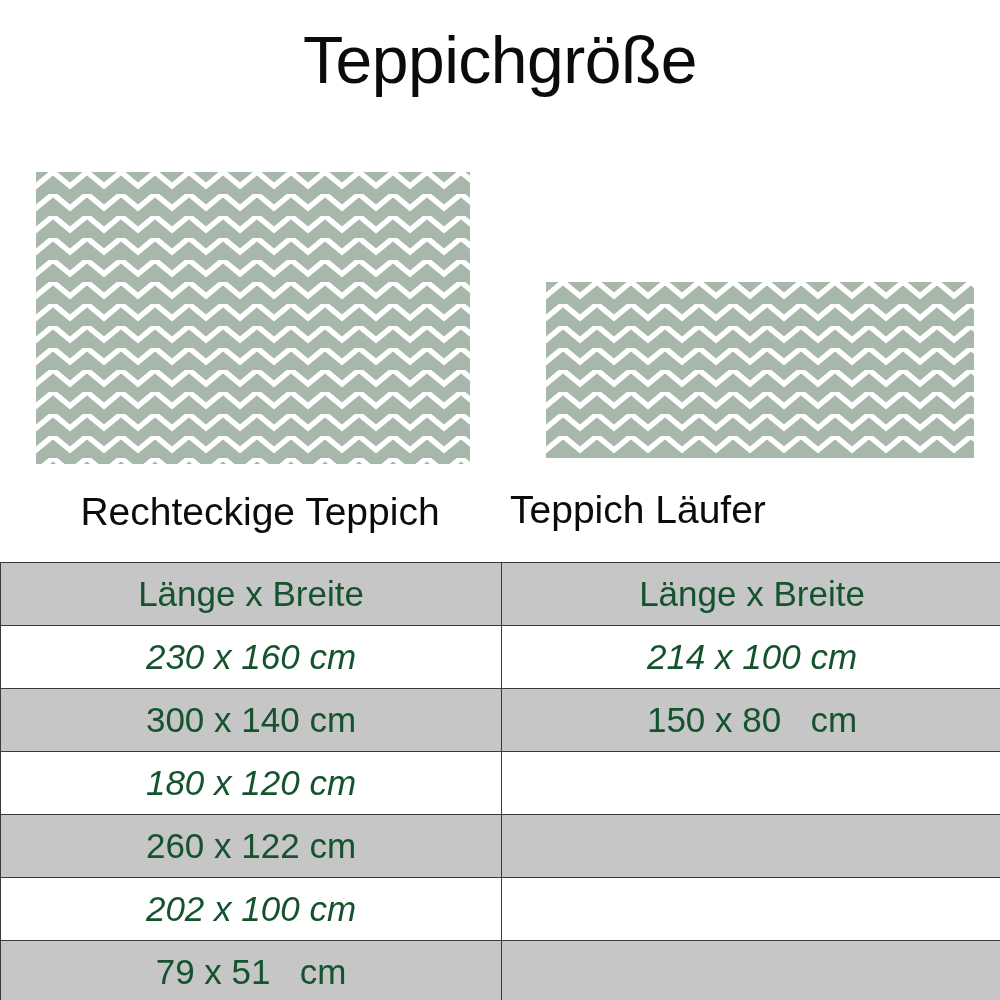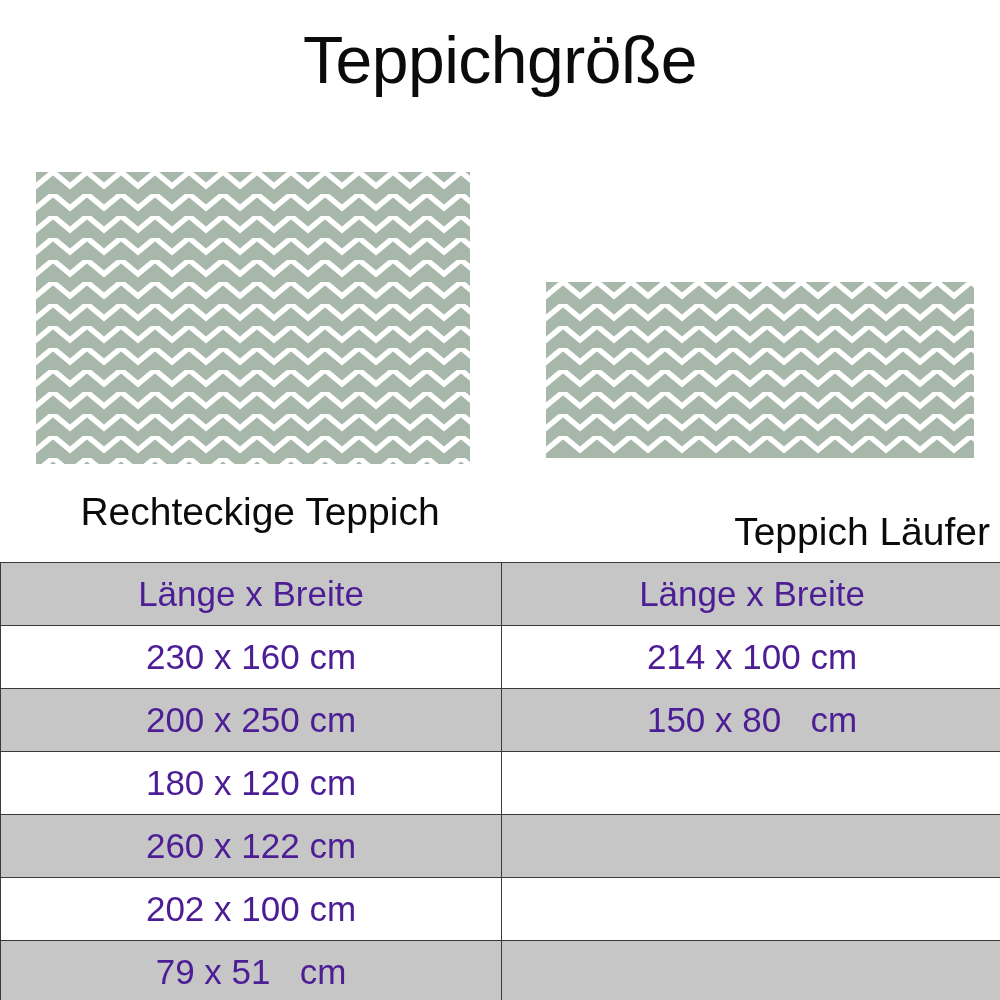--- a/index.html
+++ b/index.html
@@ -62,50 +62,51 @@
     white-space: nowrap;
   }
   .caption-rect {
     left: 20px;
     top: 490px;
     width: 480px;
     text-align: center;
   }
   .caption-runner {
     left: 510px;
-    top: 510px;
+    top: 488px;
     width: 480px;
-    text-align: right;
+    text-align: left;
   }
 
   
   .table {
     position: absolute;
     left: 0;
     top: 562px;
     width: 1000px;
     border-collapse: collapse;
     table-layout: fixed;
   }
   .table td {
     height: 62px;
     border: 1.5px solid #3a3a3a;
     text-align: center;
     vertical-align: middle;
     font-size: 35px;
     font-weight: 400;
-    color: #4c1d95;
+    color: #14532d;
     padding: 0;
     white-space: pre;
   }
   .table tr.shaded td {
     background: #c6c6c6;
   }
   .table tr.plain td {
     background: #ffffff;
+    font-style: italic;
   }
   .table td.col-left  { width: 500px; }
   .table td.col-right { width: 500px; }
   .table td.empty { }
 </style>
 </head>
 <body>
 
 <div class="page">
 
@@ -142,21 +143,21 @@
     <tbody>
       <tr class="shaded">
         <td class="col-left">Länge x Breite</td>
         <td class="col-right">Länge x Breite</td>
       </tr>
       <tr class="plain">
         <td class="col-left">230 x 160 cm</td>
         <td class="col-right">214 x 100 cm</td>
       </tr>
       <tr class="shaded">
-        <td class="col-left">200 x 250 cm</td>
+        <td class="col-left">300 x 140 cm</td>
         <td class="col-right">150 x 80   cm</td>
       </tr>
       <tr class="plain">
         <td class="col-left">180 x 120 cm</td>
         <td class="col-right empty"></td>
       </tr>
       <tr class="shaded">
         <td class="col-left">260 x 122 cm</td>
         <td class="col-right empty"></td>
       </tr>

